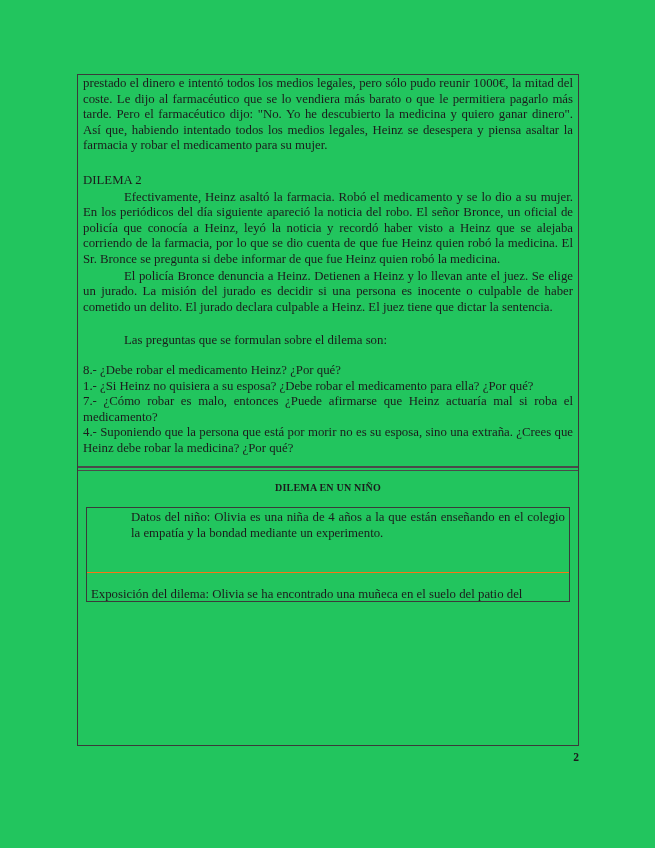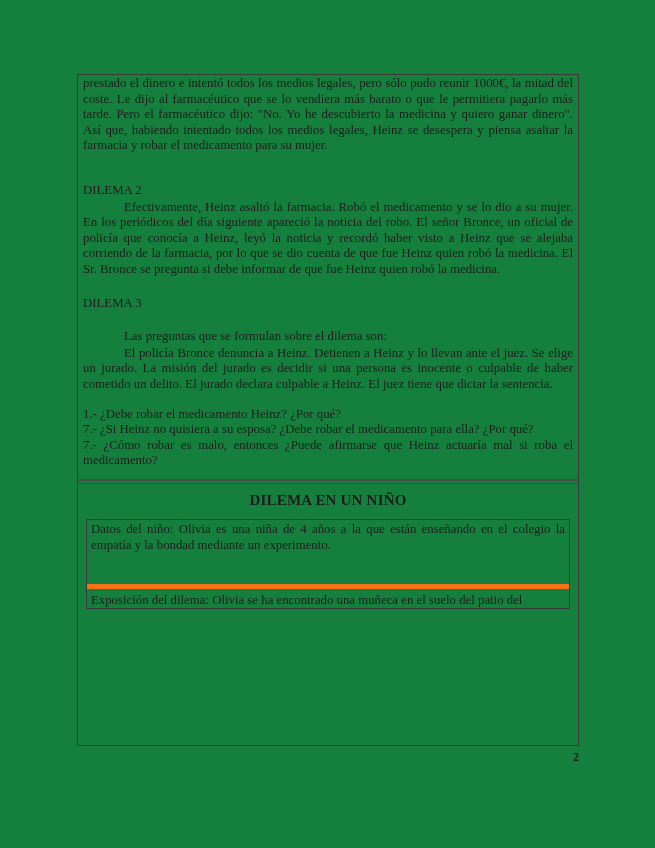--- a/index.html
+++ b/index.html
@@ -6,67 +6,68 @@
   html, body {
     width: 655px; height: 848px;
     background: #ffffff;
     font-family: "Liberation Serif", "DejaVu Serif", serif;
     color: #1c1c1c;
     overflow: hidden;
   }
   .page {
     position: relative;
     width: 655px; height: 848px;
-    background: #15803d;
+    background: #22c55e;
   }
   .outer-box {
     position: absolute;
     left: 77px; top: 74px;
     width: 502px; height: 672px;
     border: 1px solid #3a3a3a;
     padding: 1px 5px 0 5px;
     font-size: 12.8px;
     line-height: 15.6px;
     text-align: justify;
     overflow: hidden;
   }
   .para { text-align: justify; }
   .indent { text-indent: 41px; }
-  .heading { margin-top: 29px; }
+  .heading { margin-top: 19px; }
   .mt { margin-top: 1px; }
   .mt-lg { margin-top: 18px; }
   .questions { margin-top: 14px; }
   .question-item { text-align: justify; }
   .double-rule {
     margin: 10px -5px 0 -5px;
     height: 5px;
     border-top: 2px solid #4a4a4a;
     border-bottom: 1px solid #4a4a4a;
   }
   .section-title {
     margin-top: 9px;
     text-align: center;
     font-weight: bold;
-    font-size: 15px;
+    font-size: 10px;
     letter-spacing: 0.2px;
   }
   .inner-table {
     margin: 11px 3px 0 3px;
     border: 1px solid #3a3a3a;
   }
   .inner-row-datos {
     height: 64px;
     padding: 2px 4px;
     overflow: hidden;
     text-align: justify;
+    margin-left: 40px;
   }
   .inner-row-exposicion {
-    border-top: 5px solid #f97316;
+    border-top: 1px solid #f97316;
     height: 24px;
-    padding: 4px 4px;
+    padding: 14px 4px;
     overflow: hidden;
     text-align: justify;
   }
   .page-number {
     position: absolute;
     left: 569px; top: 751px;
     width: 14px;
     font-size: 11.5px;
     font-weight: bold;
     text-align: center;
@@ -78,30 +79,30 @@
 <div class="page">
 
   <div class="outer-box">
 
     <div class="para">prestado el dinero e intentó todos los medios legales, pero sólo pudo reunir 1000€, la mitad del coste. Le dijo al farmacéutico que se lo vendiera más barato o que le permitiera pagarlo más tarde. Pero el farmacéutico dijo: "No. Yo he descubierto la medicina y quiero ganar dinero". Así que, habiendo intentado todos los medios legales, Heinz se desespera y piensa asaltar la farmacia y robar el medicamento para su mujer.</div>
 
     <div class="heading">DILEMA 2</div>
 
     <div class="para indent mt">Efectivamente, Heinz asaltó la farmacia. Robó el medicamento y se lo dio a su mujer. En los periódicos del día siguiente apareció la noticia del robo. El señor Bronce, un oficial de policía que conocía a Heinz, leyó la noticia y recordó haber visto a Heinz que se alejaba corriendo de la farmacia, por lo que se dio cuenta de que fue Heinz quien robó la medicina. El Sr. Bronce se pregunta si debe informar de que fue Heinz quien robó la medicina.</div>
 
-    <div class="heading mt-lg">DILEMA 3</div>
+
+    <div class="para indent mt">El policía Bronce denuncia a Heinz. Detienen a Heinz y lo llevan ante el juez. Se elige un jurado. La misión del jurado es decidir si una persona es inocente o culpable de haber cometido un delito. El jurado declara culpable a Heinz. El juez tiene que dictar la sentencia.</div>
 
     <div class="para indent mt-lg">Las preguntas que se formulan sobre el dilema son:</div>
 
-    <div class="para indent mt">El policía Bronce denuncia a Heinz. Detienen a Heinz y lo llevan ante el juez. Se elige un jurado. La misión del jurado es decidir si una persona es inocente o culpable de haber cometido un delito. El jurado declara culpable a Heinz. El juez tiene que dictar la sentencia.</div>
-
     <div class="questions">
-      <div class="question-item">1.- ¿Debe robar el medicamento Heinz? ¿Por qué?</div>
-      <div class="question-item">7.- ¿Si Heinz no quisiera a su esposa? ¿Debe robar el medicamento para ella? ¿Por qué?</div>
+      <div class="question-item">8.- ¿Debe robar el medicamento Heinz? ¿Por qué?</div>
+      <div class="question-item">1.- ¿Si Heinz no quisiera a su esposa? ¿Debe robar el medicamento para ella? ¿Por qué?</div>
       <div class="question-item">7.- ¿Cómo robar es malo, entonces ¿Puede afirmarse que Heinz actuaría mal si roba el medicamento?</div>
+      <div class="question-item">4.- Suponiendo que la persona que está por morir no es su esposa, sino una extraña. ¿Crees que Heinz debe robar la medicina? ¿Por qué?</div>
     </div>
 
     <div class="double-rule"></div>
 
     <div class="section-title">DILEMA EN UN NIÑO</div>
 
     <div class="inner-table">
       <div class="inner-row-datos">Datos del niño: Olivia es una niña de 4 años a la que están enseñando en el colegio la empatía y la bondad mediante un experimento.</div>
       <div class="inner-row-exposicion">Exposición del dilema: Olivia se ha encontrado una muñeca en el suelo del patio del</div>
     </div>

